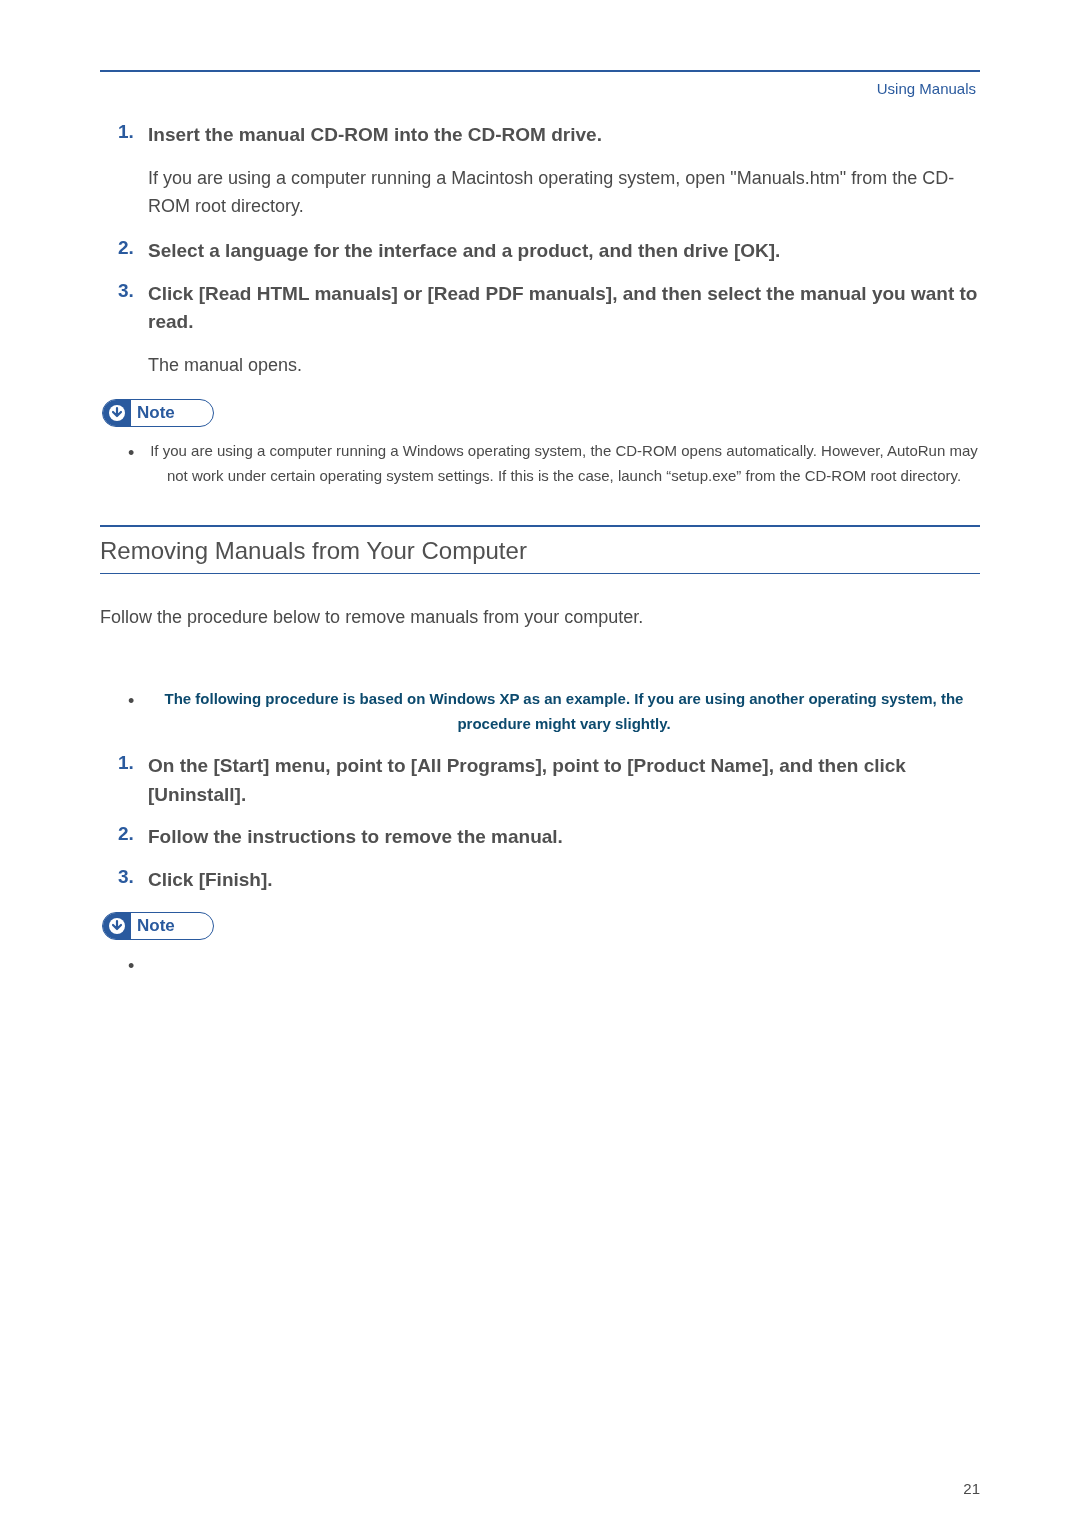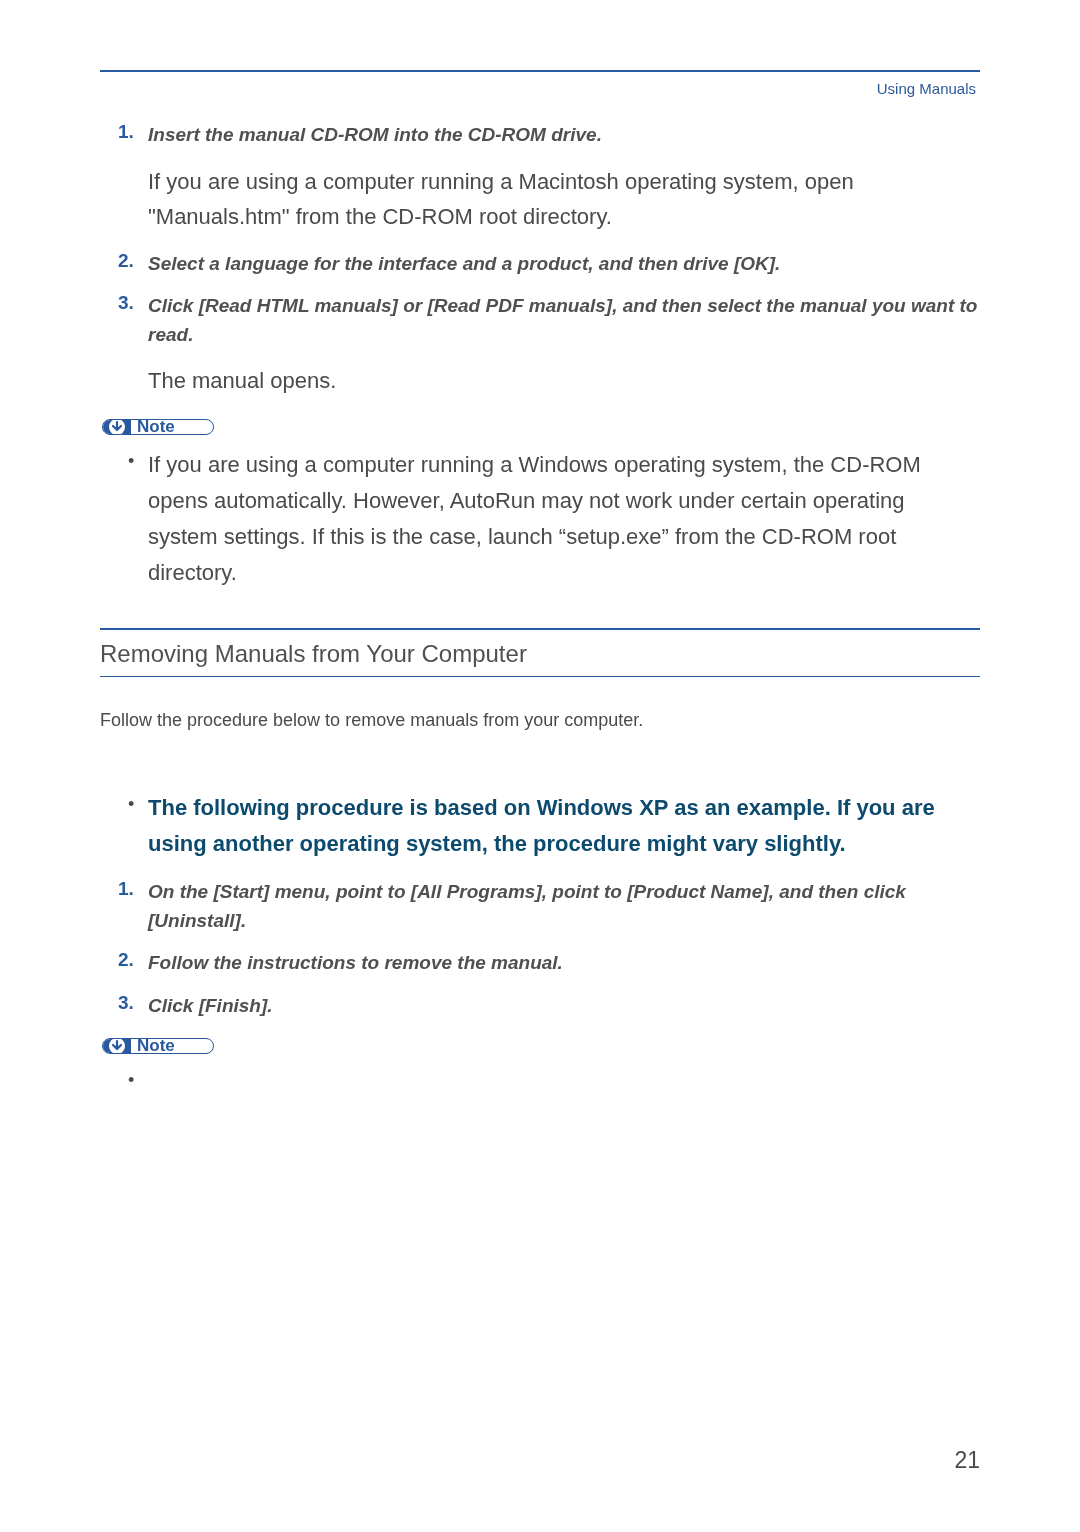--- a/index.html
+++ b/index.html
@@ -39,35 +39,34 @@
     font-weight: bold;
     font-size: 19px;
     min-width: 30px;
     flex-shrink: 0;
   }
   .numbered-item .txt {
     color: #505050;
     font-weight: bold;
     font-size: 19px;
     line-height: 1.5;
-    font-style: italic;
   }
   .sub-para {
     color: #4a4a4a;
-    font-size: 22px;
+    font-size: 18px;
     line-height: 1.6;
     margin-left: 48px;
     margin-bottom: 16px;
   }
   .note-badge {
     display: inline-flex;
     align-items: center;
     border: 1.5px solid #2a5a9e;
     border-radius: 14px;
-    height: 16px;
+    height: 28px;
     padding-right: 38px;
     margin-left: 2px;
     margin-top: 4px;
     margin-bottom: 12px;
     overflow: hidden;
   }
   .note-badge .icon-wrap {
     background: #2a5a9e;
     width: 28px;
     height: 28px;
@@ -89,22 +88,23 @@
     margin-bottom: 16px;
   }
   .bullet-item .dot {
     color: #4a4a4a;
     font-size: 18px;
     min-width: 20px;
     line-height: 1.65;
   }
   .bullet-item .btext {
     color: #4a4a4a;
-    font-size: 22px;
+    font-size: 15px;
     line-height: 1.65;
+    text-align: center;
   }
   .bullet-item.bold .btext {
     color: #0c4a6e;
     font-weight: 700;
   }
   .section-heading {
     margin-top: 36px;
     margin-bottom: 30px;
   }
   .section-heading .top-rule {
@@ -121,24 +121,24 @@
     border-top: 1.5px solid #2a5a9e;
   }
   .intro-para {
     color: #4a4a4a;
     font-size: 18px;
     line-height: 1.5;
     margin-bottom: 56px;
   }
   .page-number {
     position: absolute;
-    bottom: 58px;
+    bottom: 35px;
     right: 100px;
     color: #4a4a4a;
-    font-size: 23px;
+    font-size: 15px;
   }
 </style>
 </head>
 <body>
 
 <div class="page">
 
   <div class="header-line"></div>
   <div class="header-text">Using Manuals</div>
 

